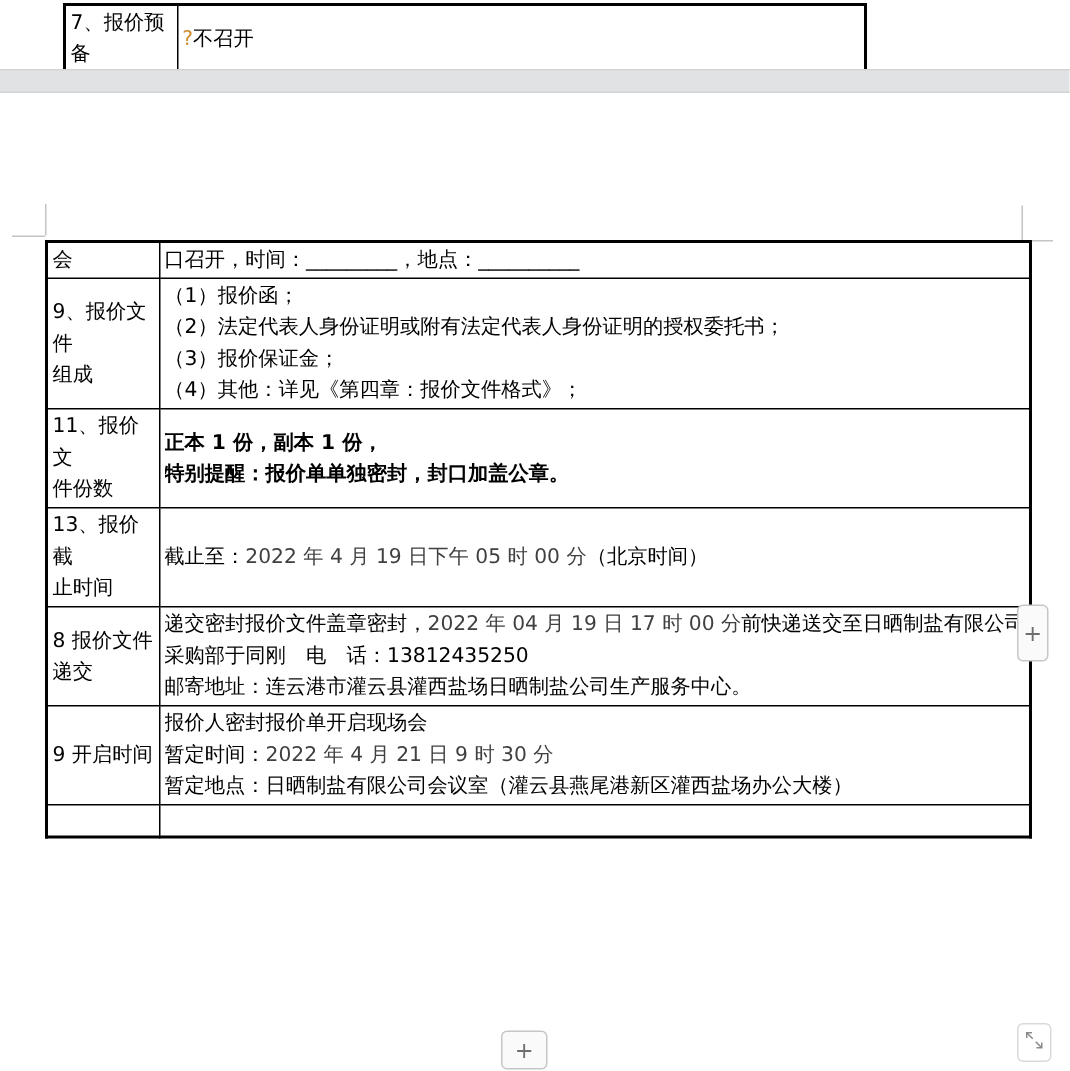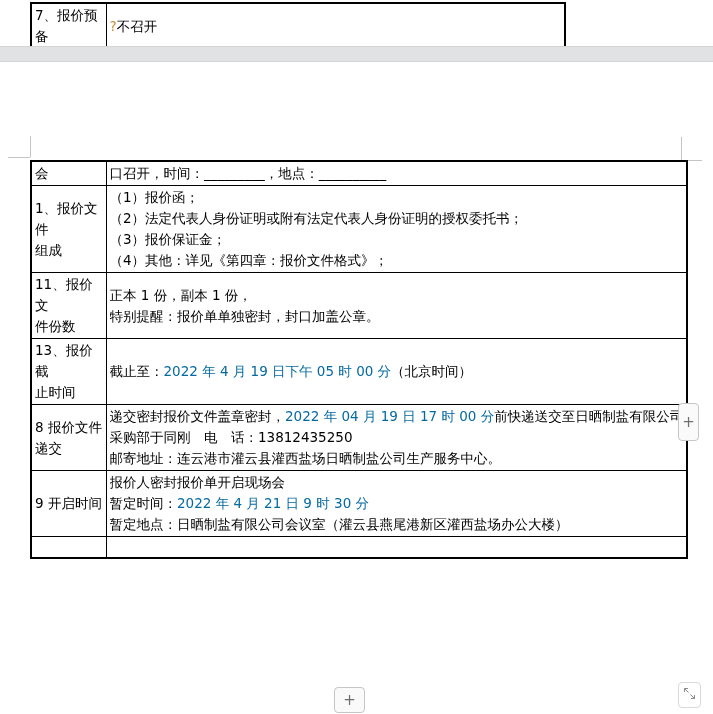--- a/index.html
+++ b/index.html
@@ -9,37 +9,37 @@
     font-family:"DejaVu Sans","Liberation Sans",sans-serif;
     font-size:13.5px;
   }
   .page-band{position:absolute;left:0;width:713px;height:16px;background:#e0e2e4;border-top:1px solid #d2d4d6;border-bottom:1px solid #d2d4d6;box-sizing:border-box;}
   .crop{position:absolute;background:#c4c4c4;}
   table.doc{border-collapse:collapse;table-layout:fixed;position:absolute;left:30px;background:#fff;border:2px solid #000;}
   table.doc td{border:1px solid #000;vertical-align:middle;padding:1px 3px;box-sizing:border-box;}
   td.label-cell{width:75px;white-space:pre-line;line-height:21px;word-break:break-all;}
   td.content-cell{width:459px;}
   .line{line-height:21px;white-space:nowrap;overflow:hidden;}
-  .red{color:#0369a1;}
+  .red{color:#404040;}
   .orange{color:#cf8a2d;}
-  .bold{font-weight:normal;}
+  .bold{font-weight:bold;}
   .empty-row td{height:21px;}
   .ctl-btn{
     position:absolute;display:flex;align-items:center;justify-content:center;
     background:#fafafa;border:1px solid #c6c6c6;border-radius:4px;
     color:#6f6f6f;font-size:15px;line-height:1;box-sizing:border-box;cursor:pointer;
   }
   #add-row-btn{left:334px;top:687px;width:31px;height:26px;}
   #add-col-btn{left:678px;top:403px;width:21px;height:38px;}
   #expand-btn{left:678px;top:682px;width:23px;height:26px;background:#ffffff;border-color:#d9d9d9;}
 </style>
 </head>
 <body>
 
-<table class="doc" id="page1-table" style="top:2px;">
+<table class="doc" id="page1-table" style="top:2px;margin-left:12px;">
   <tbody id="page1-body">
       <tr>
         <td class="label-cell">7、报价预备</td>
         <td class="content-cell">
           <div class="line"><span class="orange">?</span><span>不召开</span></div>
         </td>
       </tr>
     </tbody>
 </table>
 
@@ -52,21 +52,21 @@
 
 <table class="doc" id="main-table" style="top:160px;">
   <tbody id="main-body">
       <tr>
         <td class="label-cell">会</td>
         <td class="content-cell">
           <div class="line"><span>口召开，时间：_________，地点：__________</span></div>
         </td>
       </tr>
       <tr>
-        <td class="label-cell">1、报价文件
+        <td class="label-cell">9、报价文件
 组成</td>
         <td class="content-cell">
           <div class="line"><span>（1）报价函；</span></div>
           <div class="line"><span>（2）法定代表人身份证明或附有法定代表人身份证明的授权委托书；</span></div>
           <div class="line"><span>（3）报价保证金；</span></div>
           <div class="line"><span>（4）其他：详见《第四章：报价文件格式》；</span></div>
         </td>
       </tr>
       <tr>
         <td class="label-cell">11、报价文

